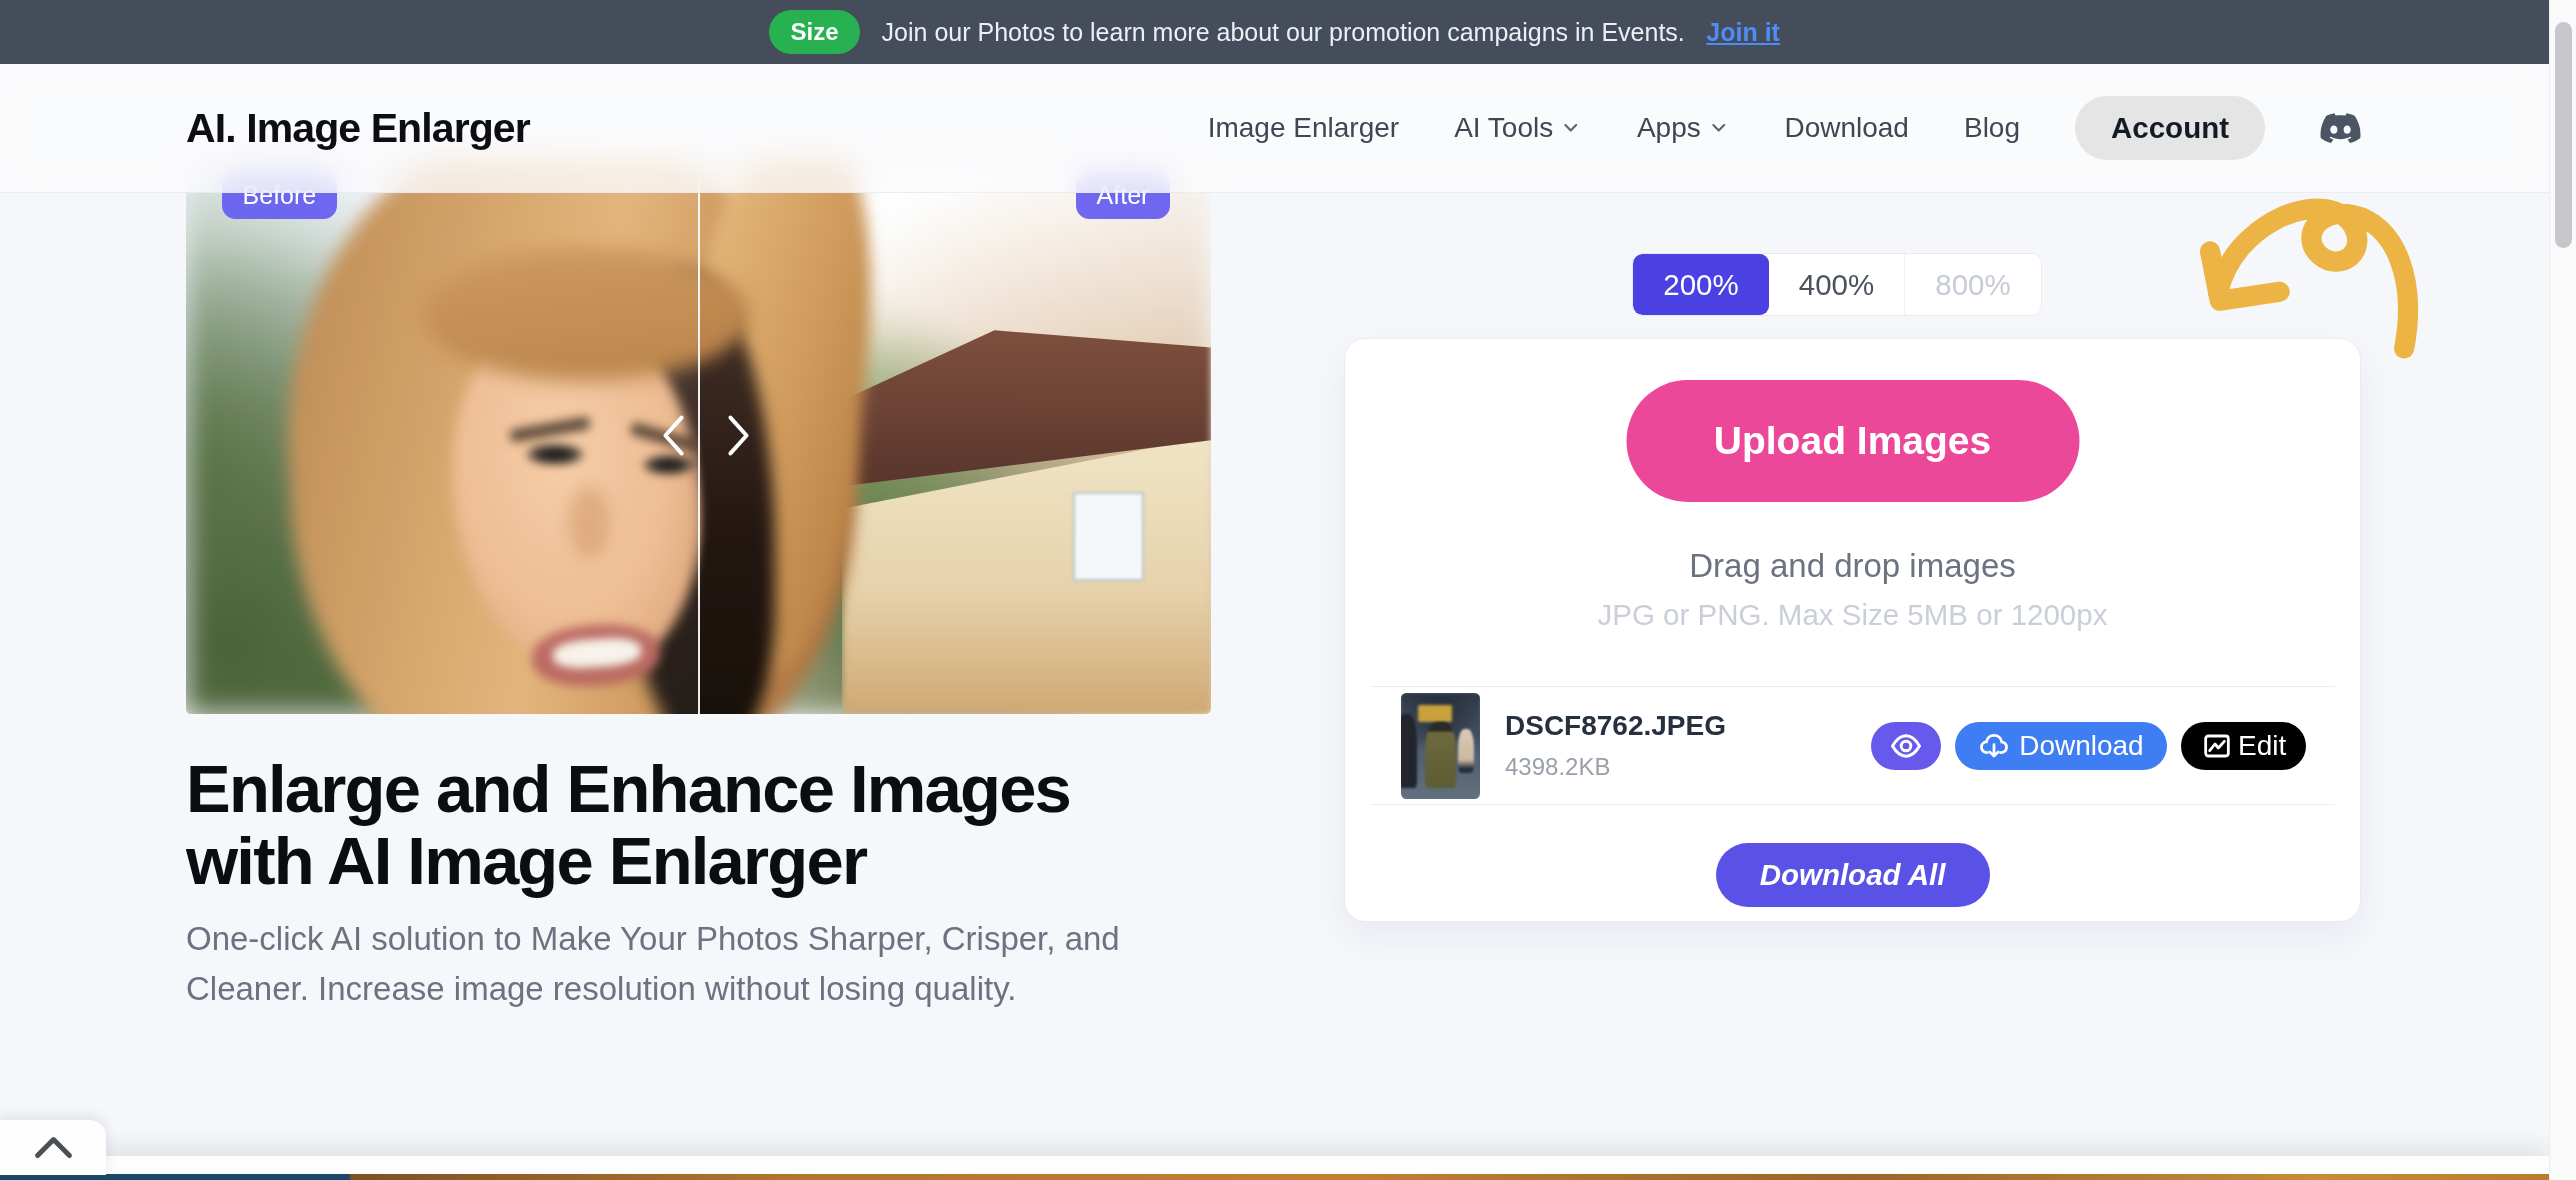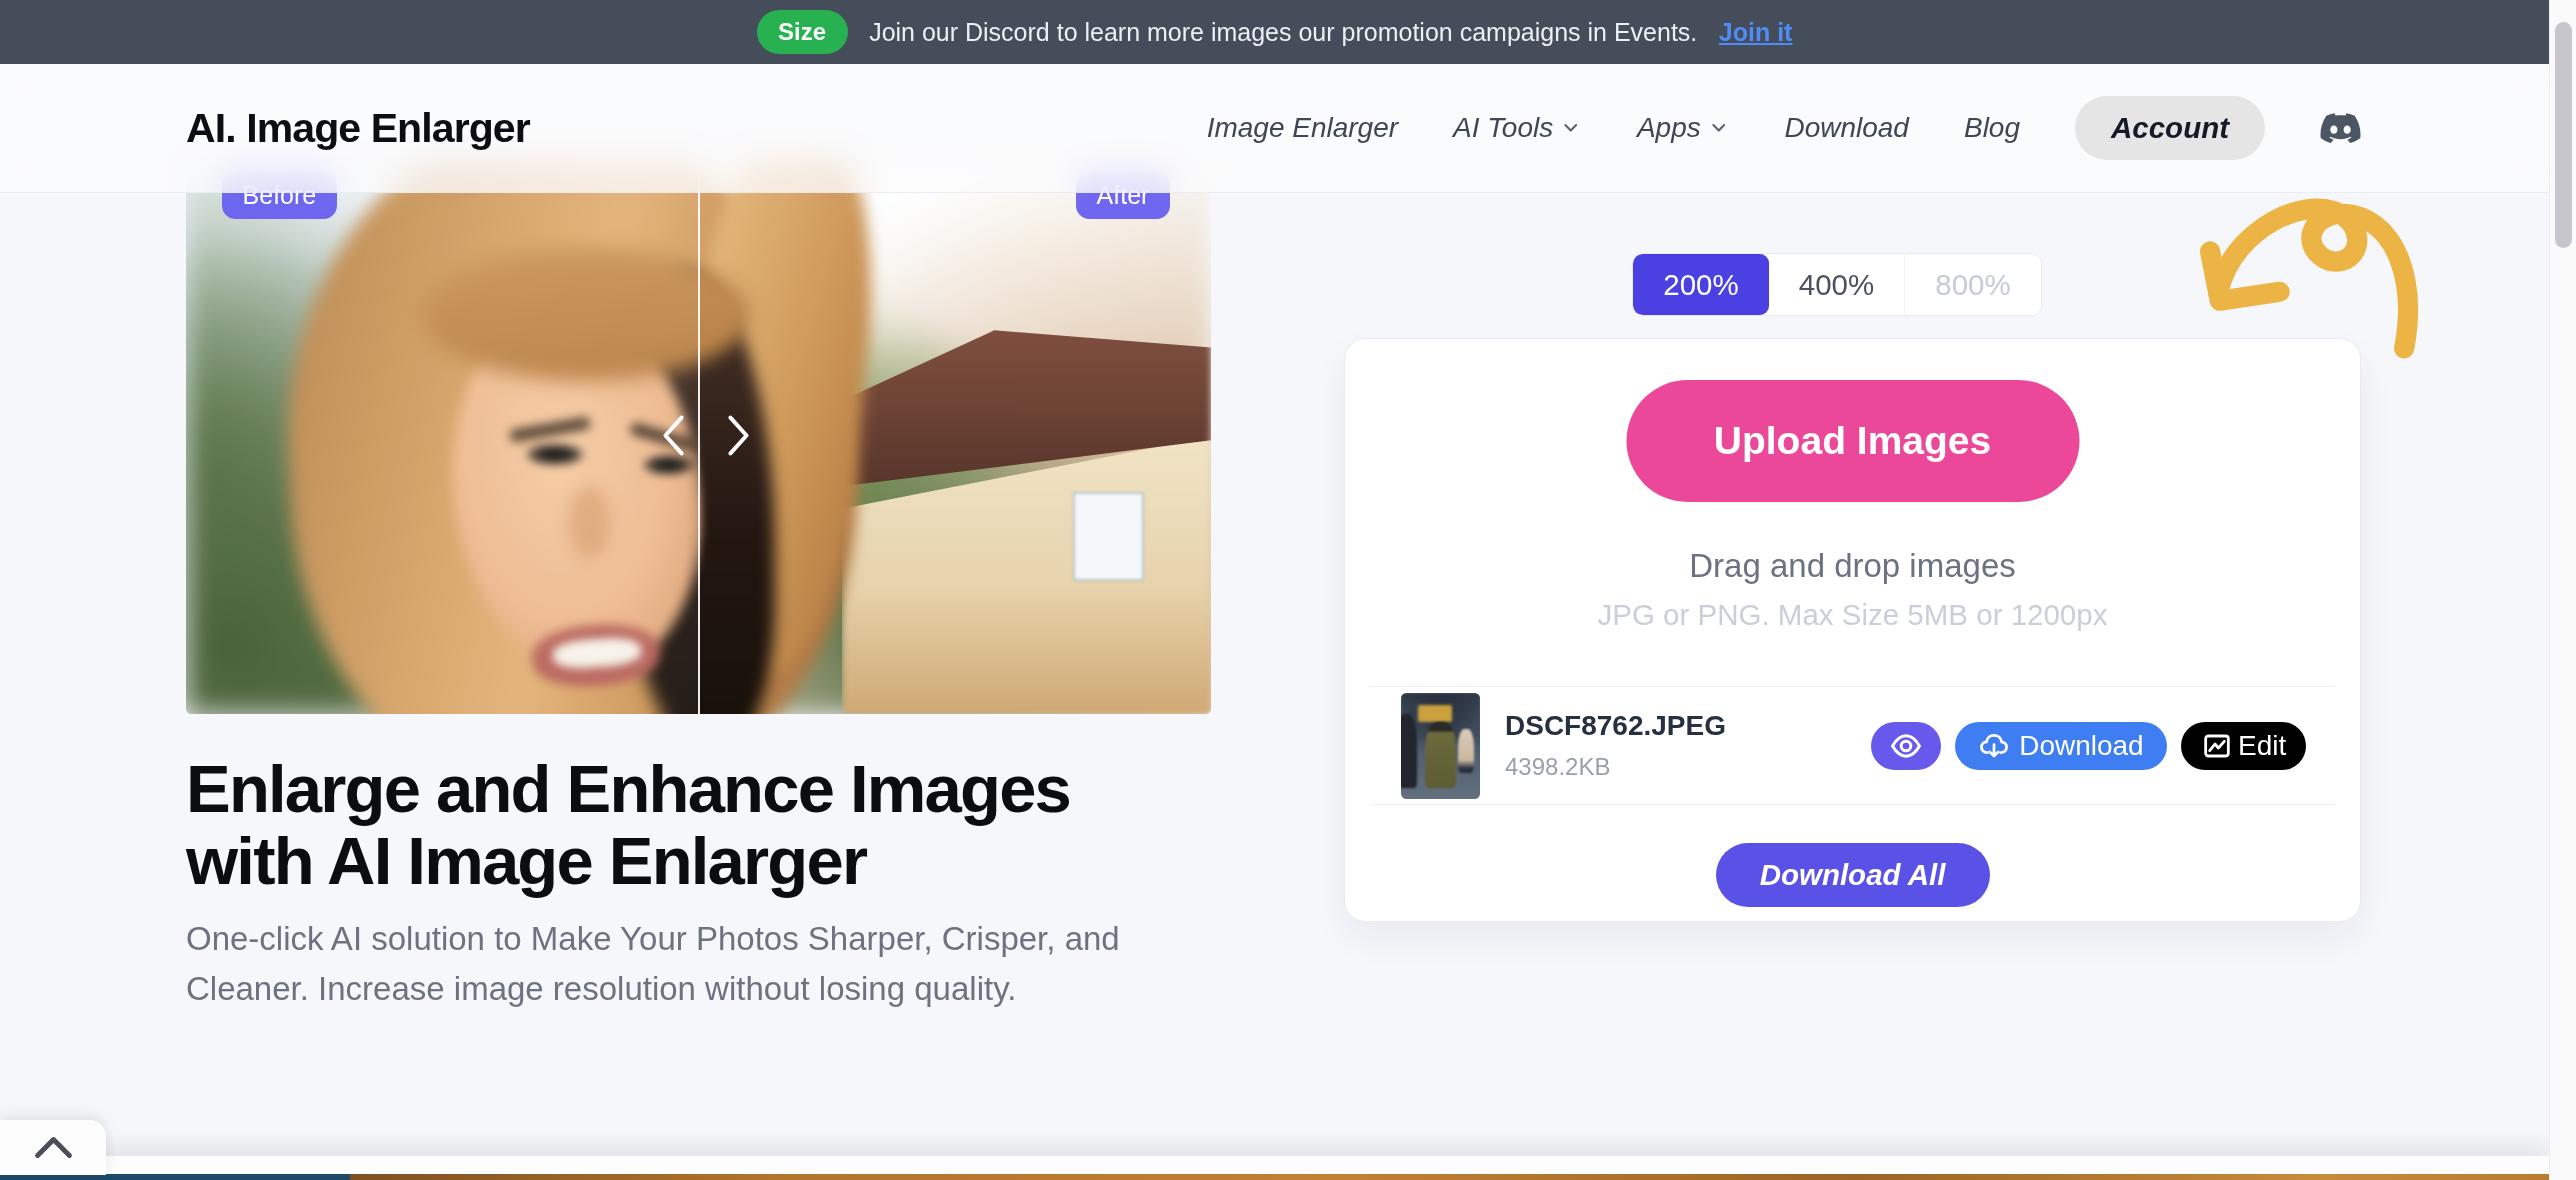--- a/index.html
+++ b/index.html
@@ -14,21 +14,21 @@
     padding:8px 21.5px; border-radius:894px; }
   .banner-msg { color:#eceff3; font-size:25px; }
   .banner-link { color:#4e8df7; font-size:25px; font-weight:700; text-decoration:underline; cursor:pointer; }
 
   
   .header { position:absolute; left:0; top:64px; width:2549px; height:129px;
     background:rgba(251,251,253,0.80); backdrop-filter:blur(14.3px); -webkit-backdrop-filter:blur(14.3px);
     display:flex; align-items:center; justify-content:space-between; padding:0 188px 0 186px;
     z-index:50; border-bottom:0.9px solid rgba(228,231,238,0.7); }
   .logo { font-size:41px; font-weight:800; letter-spacing:-0.9px; color:#0c0e13; cursor:pointer; }
-  .nav { display:flex; align-items:center; gap:55px;font-style:italic; }
+  .nav { display:flex; align-items:center; gap:55px; }
   .nav-item { font-size:28px; color:#3f4754; cursor:pointer; display:flex; align-items:center; gap:7.2px; white-space:nowrap; }
   .chev-down { width:21.5px; height:21.5px; }
   .account-pill { background:#e5e5e5; border-radius:894px; padding:15px 36px; font-size:29.5px;
     font-weight:700; color:#141b27; cursor:pointer; }
   .discord { width:41px; height:41px; cursor:pointer; display:flex; align-items:center; }
 
   
   .hero-img { position:absolute; left:186px; top:159px; width:1025px; height:555px; border-radius:5.4px;
     overflow:hidden; z-index:10; cursor:ew-resize; background:#e8edf1; }
   .layer { position:absolute; }
@@ -281,21 +281,21 @@
       <div class="discord">
         <svg width="41" height="41" viewBox="0 0 24 24" fill="#4b5563">
           <path d="M20.3 4.6 C18.8 3.9 17.2 3.4 15.5 3.1 L14.9 4.4 C13 4.1 11 4.1 9.1 4.4 L8.5 3.1 C6.8 3.4 5.2 3.9 3.7 4.6 C0.8 9 0 13.3 0.4 17.5 C2.4 19 4.4 19.9 6.4 20.5 L7.9 18.5 C7.1 18.2 6.3 17.8 5.6 17.3 L6.1 16.9 C9.9 18.7 14.1 18.7 17.9 16.9 L18.4 17.3 C17.7 17.8 16.9 18.2 16.1 18.5 L17.6 20.5 C19.6 19.9 21.6 19 23.6 17.5 C24.1 12.7 22.8 8.4 20.3 4.6 Z M8.1 15.1 C6.9 15.1 6 14 6 12.7 C6 11.4 6.9 10.3 8.1 10.3 C9.3 10.3 10.2 11.4 10.2 12.7 C10.2 14 9.3 15.1 8.1 15.1 Z M15.9 15.1 C14.7 15.1 13.8 14 13.8 12.7 C13.8 11.4 14.7 10.3 15.9 10.3 C17.1 10.3 18 11.4 18 12.7 C18 14 17.1 15.1 15.9 15.1 Z"></path>
         </svg>
       </div>
     </div>
   </div>
 
   <div class="banner">
     <span class="note-pill">Size</span>
-    <span class="banner-msg">Join our Discord to learn more images our promotion campaigns in Events.</span>
+    <span class="banner-msg">Join our Photos to learn more about our promotion campaigns in Events.</span>
     <a class="banner-link">Join it</a>
   </div>
 
   <div class="page-end"></div>
   <div class="bottom-strip"></div>
   <div class="top-tab">
     <svg width="43" height="23" viewBox="0 0 24 13">
       <polyline points="3,11 12,2 21,11" fill="none" stroke="#4a4f57" stroke-width="2.8" stroke-linecap="round" stroke-linejoin="round"></polyline>
     </svg>
   </div>

